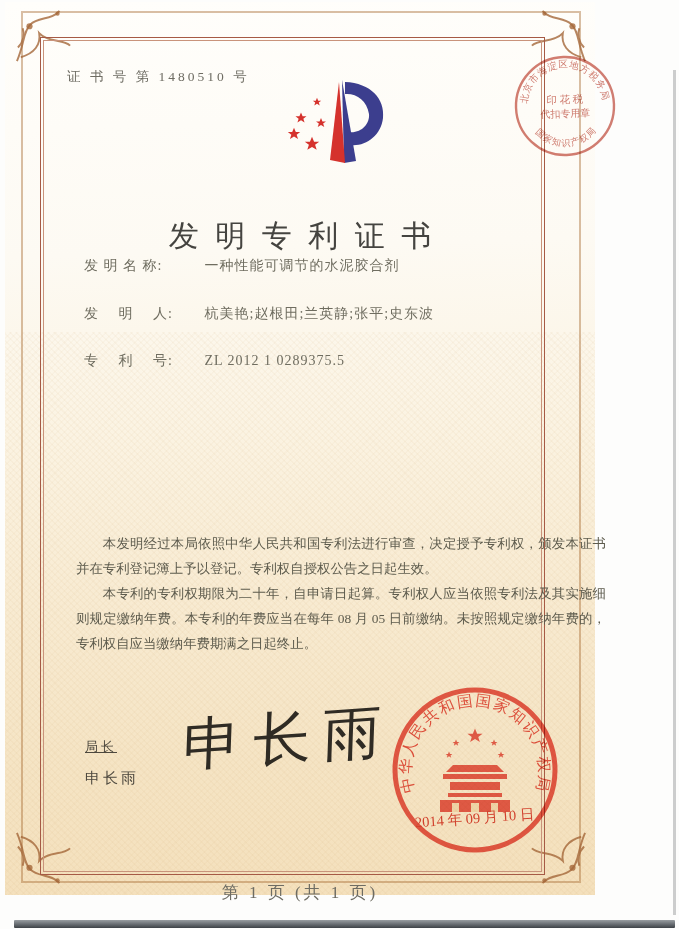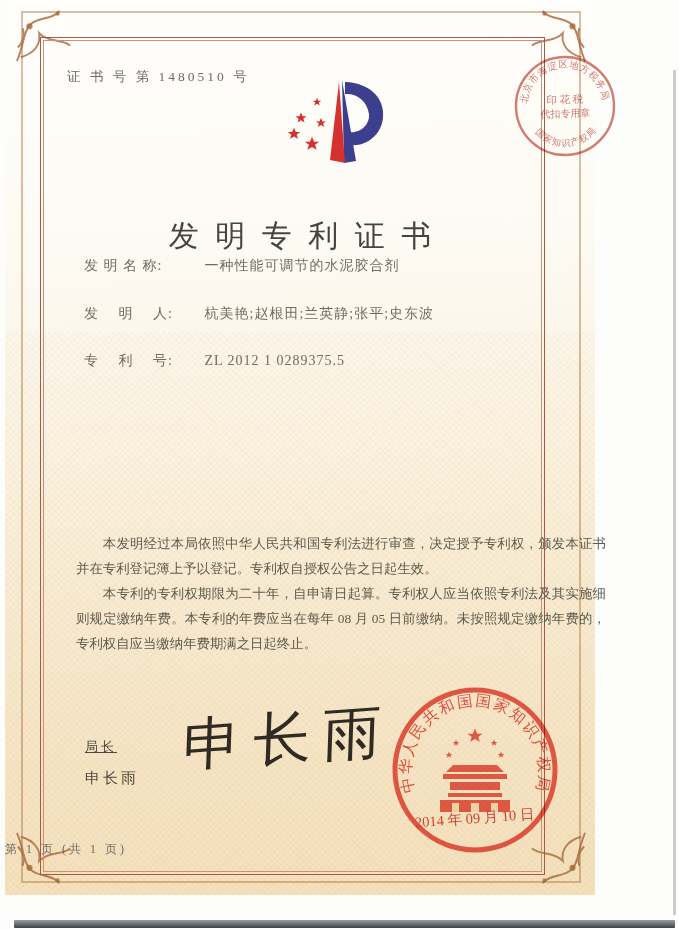--- a/index.html
+++ b/index.html
@@ -56,22 +56,22 @@
   .sig-name  { position:absolute; left:80px; top:767px; font-size:15px; color:#4d483e; letter-spacing:3px; }
   .autograph {
     position:absolute; left:178px; top:698px;
     font-size:58px; color:#2f2b24; letter-spacing:12px;
     transform:rotate(-4deg) skewX(-6deg);
     font-family:"DejaVu Serif","Liberation Serif",serif;
   }
   .office-seal { position:absolute; left:377px; top:680px; mix-blend-mode:multiply; opacity:0.92; }
   .tax-stamp   { position:absolute; left:500px; top:44px; transform:rotate(-2deg); opacity:0.9; mix-blend-mode:multiply; }
   .footer {
-    position:absolute; left:0; top:839px; width:100%;
-    font-size:12px; color:#6e6c63; letter-spacing:3px;
+    position:absolute; left:0; top:879px; width:100%;
+    text-align:center; font-size:17px; color:#6e6c63; letter-spacing:3px;
   }
   .shadow-bottom {
     position:absolute; left:14px; right:4px; bottom:1px; height:8px;
     background:linear-gradient(#989da1,#3d4247); border-radius:1px;
   }
   .shadow-right {
     position:absolute; top:70px; bottom:14px; right:3px; width:3px;
     background:rgba(130,132,136,0.4);
   }
   svg text { font-family:"Liberation Serif","DejaVu Serif",serif; }

